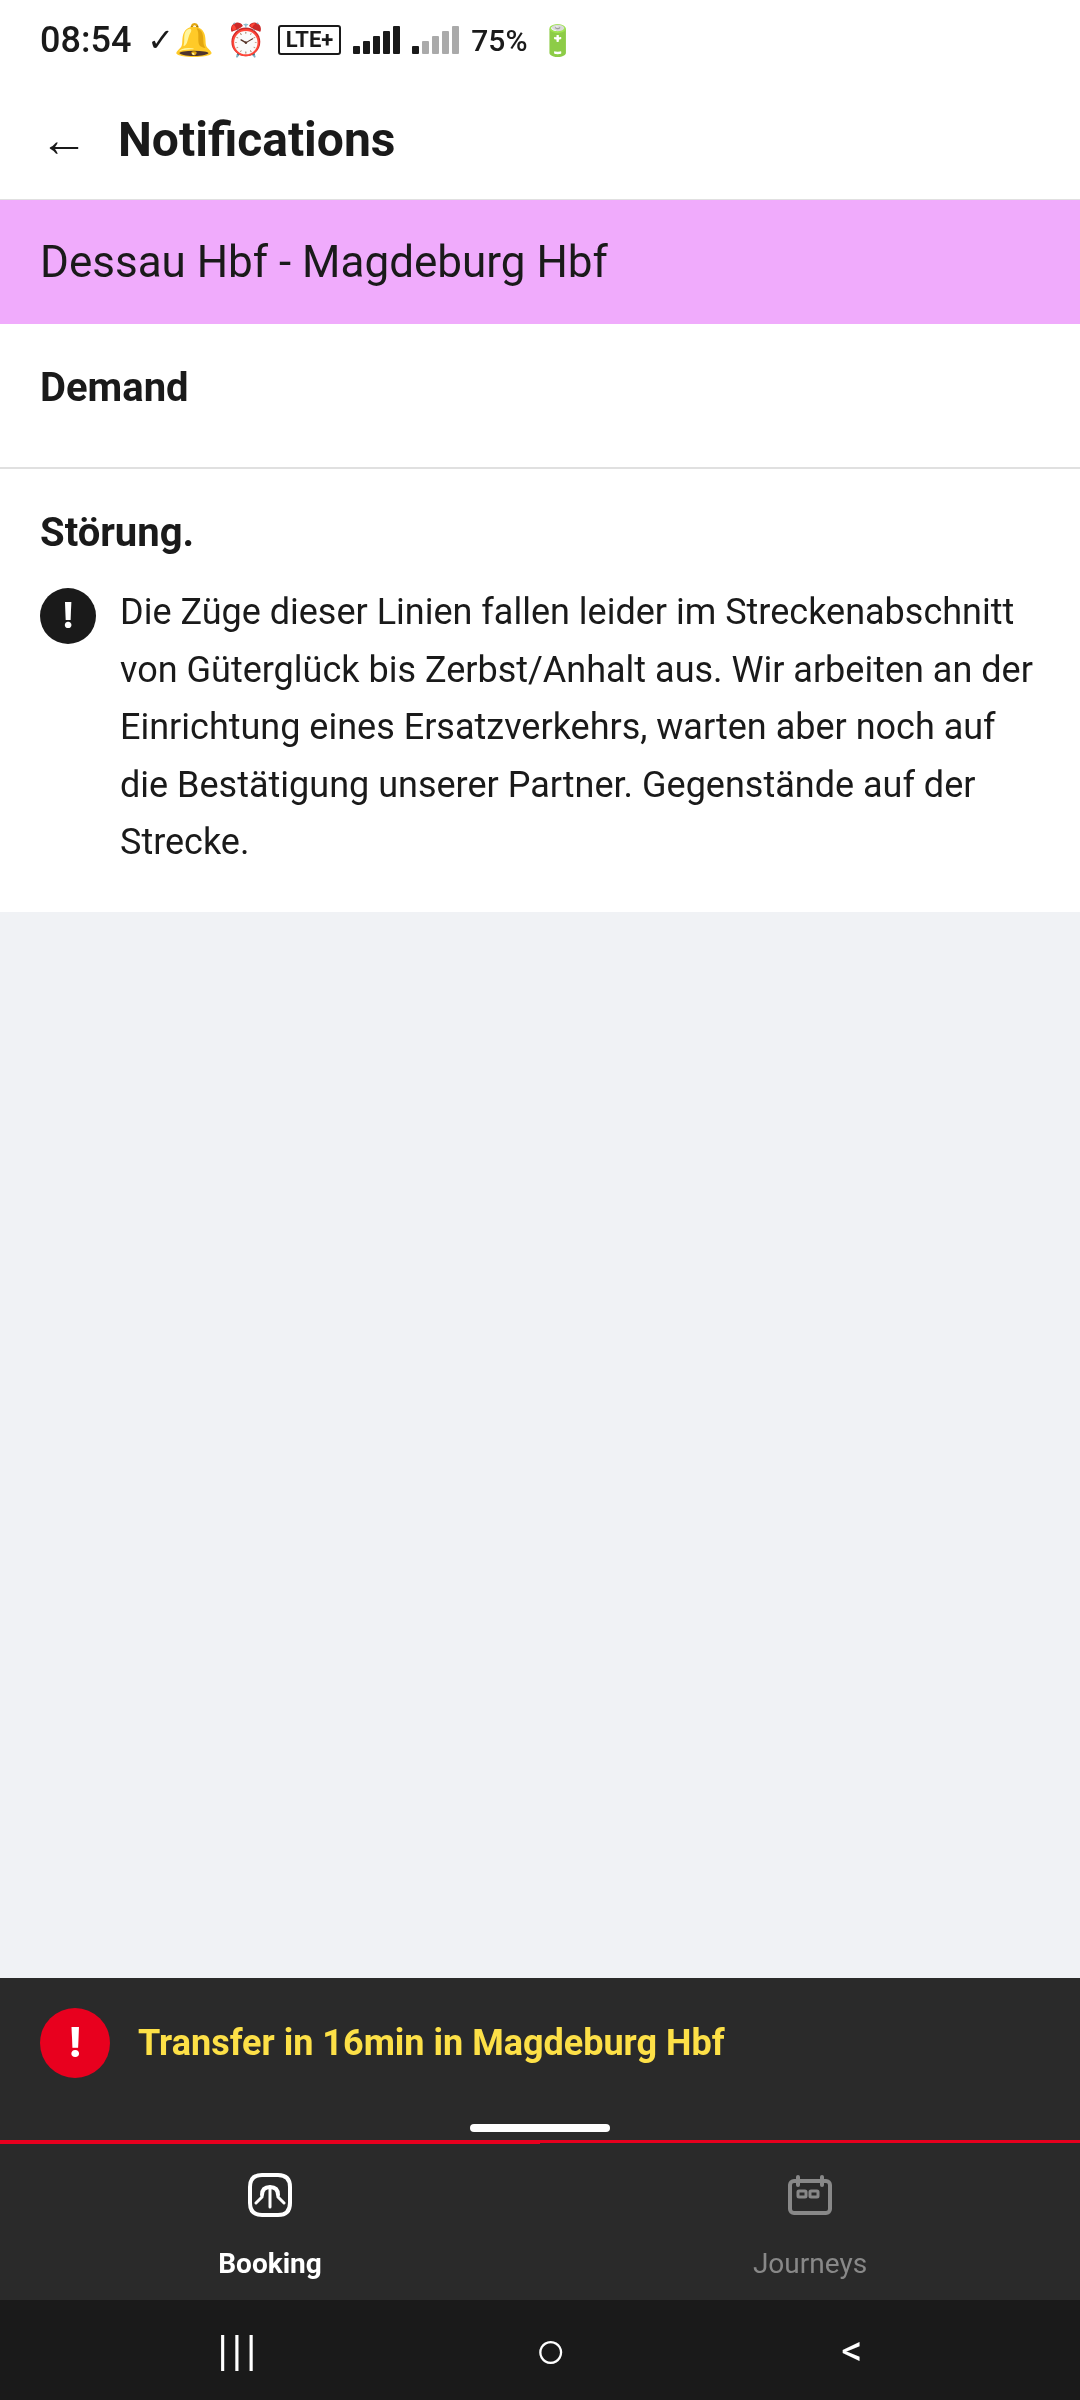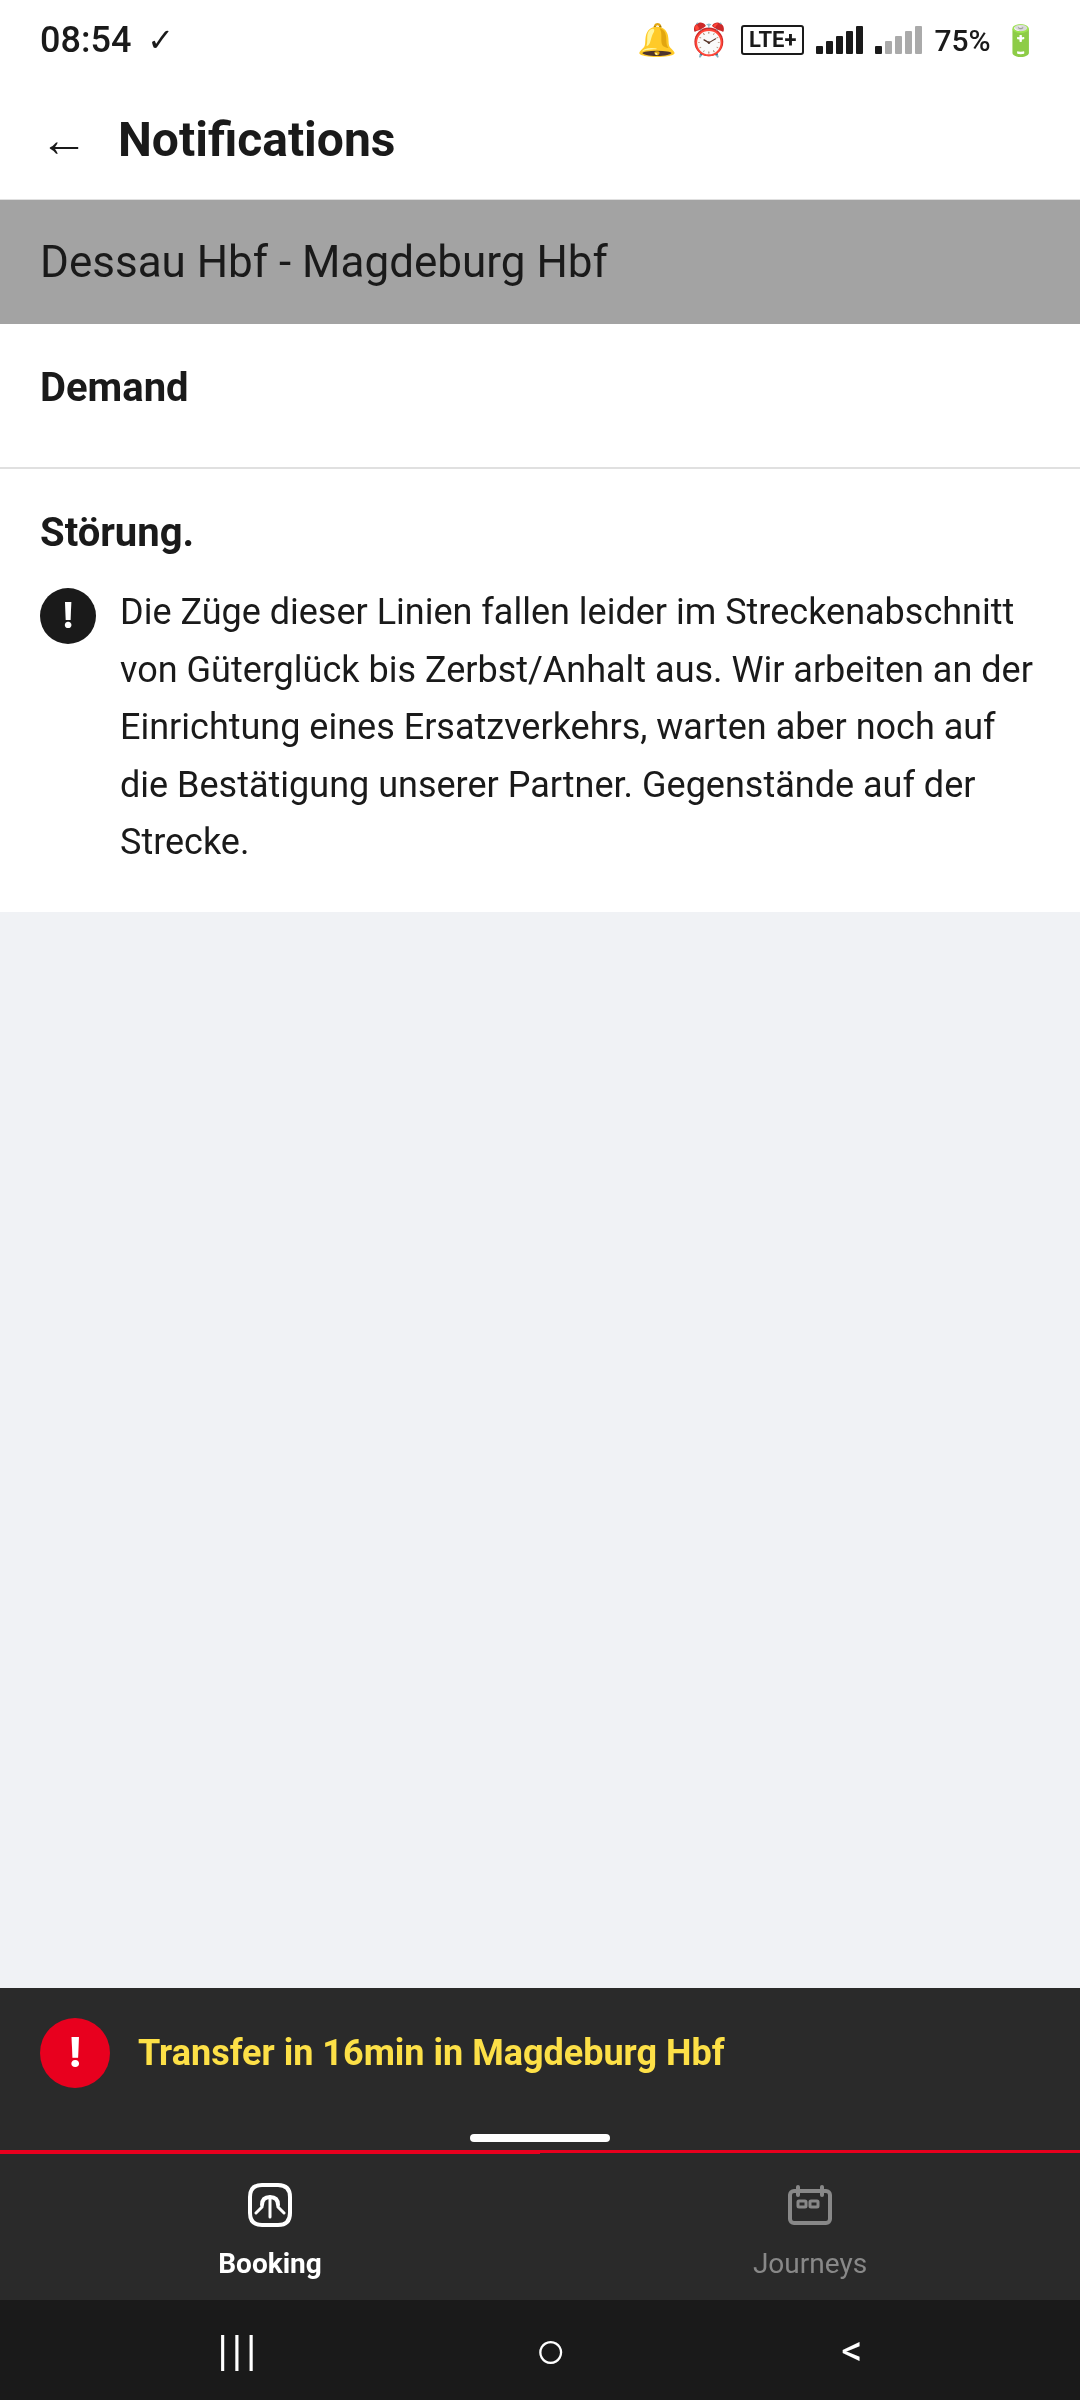--- a/index.html
+++ b/index.html
@@ -18,21 +18,20 @@
       position: relative;
     }
 
     
     .status-bar {
       width: 100%;
       height: 80px;
       background: #fff;
       display: flex;
       align-items: center;
-      justify-content: space-between;
       padding: 0 40px;
     }
 
     .status-time {
       font-size: 36px;
       font-weight: 500;
       color: #1a1a1a;
     }
 
     .status-icons {
@@ -68,21 +67,21 @@
 
     .nav-title {
       font-size: 48px;
       font-weight: 700;
       color: #1a1a1a;
     }
 
     
     .route-header {
       width: 100%;
-      background: #a3a3a3;
+      background: #f0abfc;
       padding: 36px 40px;
     }
 
     .route-title {
       font-size: 44px;
       font-weight: 400;
       color: #1a1a1a;
     }
 
     
@@ -211,20 +210,21 @@
       border-top: 3px solid #e8001e;
       position: relative;
     }
 
     .nav-tab {
       flex: 1;
       display: flex;
       flex-direction: column;
       align-items: center;
       padding: 24px 0 20px;
+      gap: 10px;
       cursor: pointer;
     }
 
     .nav-tab.active {
       position: relative;
     }
 
     .nav-tab.active::before {
       content: '';
       position: absolute;

